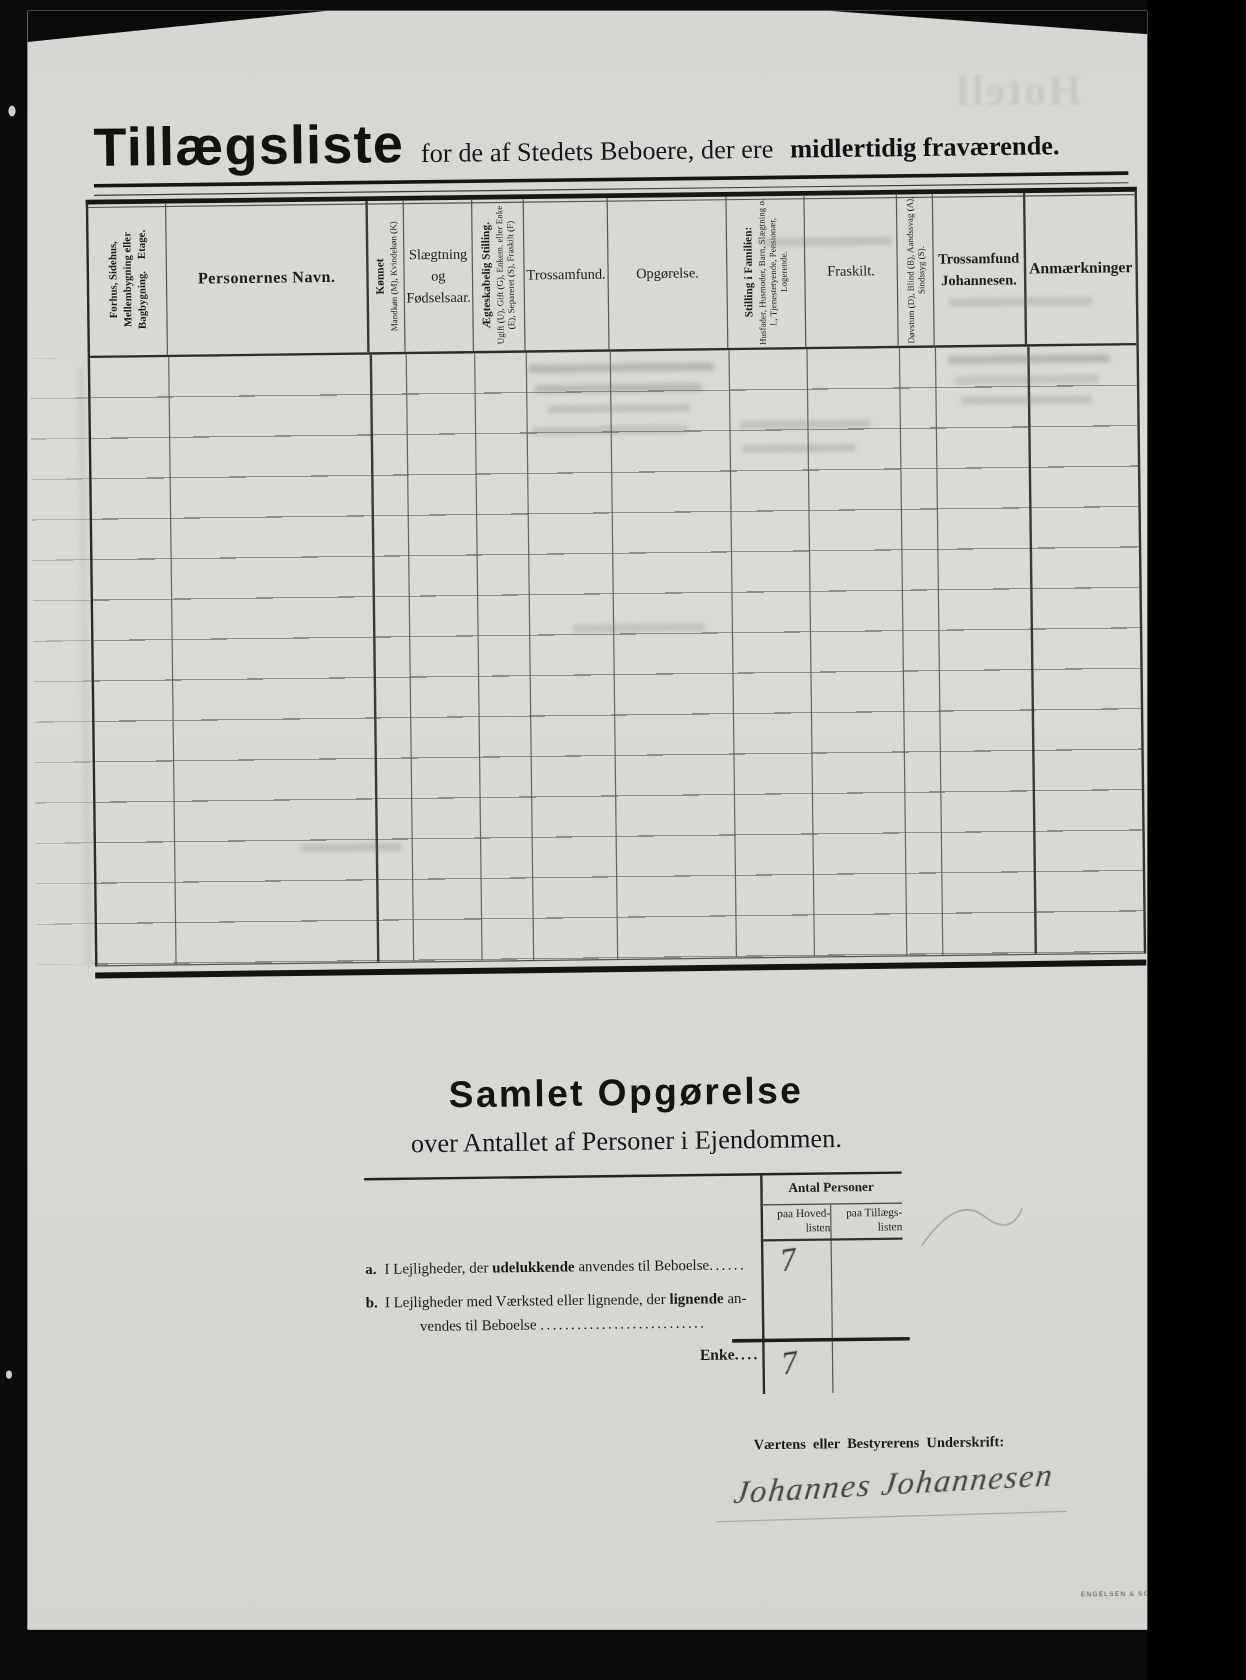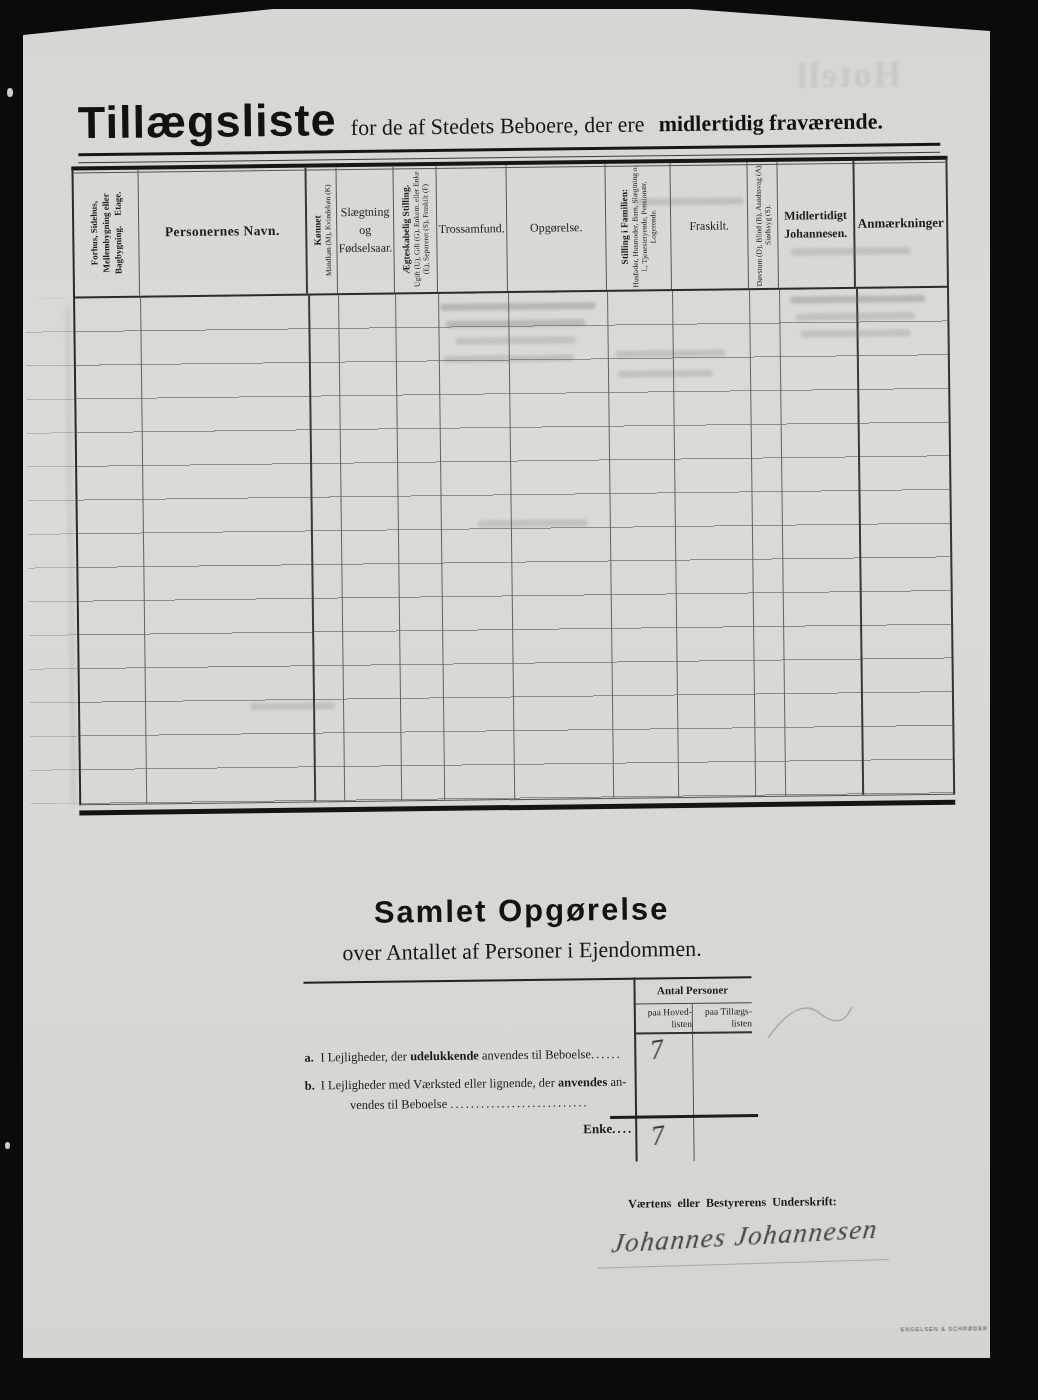--- a/index.html
+++ b/index.html
@@ -1,16 +1,16 @@
 <!DOCTYPE html>
 <html><head>
 <meta charset="utf-8">
 <style>
   html,body{margin:0;padding:0;background:#000;}
-  .stage{position:relative;width:1038px;height:1400px;background:#0b0b0b;overflow:hidden;
+  .stage{position:relative;width:956px;height:1400px;background:#0b0b0b;overflow:hidden;
          font-family:"Liberation Serif",serif;color:#1c1c1a;}
   .paper{position:absolute;left:23px;top:9px;width:967px;height:1349px;background:#d9d8d4;
          background-image:linear-gradient(180deg,#d7d6d2 0%,#dbdad6 30%,#d8d7d3 70%,#d5d4d0 100%);}
   .corner-tl{position:absolute;left:0;top:0;width:0;height:0;
          border-top:26px solid #0b0b0b;border-right:250px solid transparent;}
   .corner-tr{position:absolute;right:0;top:0;width:0;height:0;
          border-top:22px solid #0b0b0b;border-left:300px solid transparent;}
   .speck{position:absolute;background:#cfcecb;border-radius:50%;}
 
   .content{position:absolute;left:0;top:0;width:1038px;height:1400px;
@@ -161,21 +161,21 @@
         </div>
         <div class="hcell c9">
           <span class="hlabel">Fraskilt.</span>
         </div>
         <div class="hcell c10">
           <div class="rot">
             <span class="sub">Døvstum (D), Blind (B), Aands­svag (A), Sindssyg (S).</span>
           </div>
         </div>
         <div class="hcell c11 dark">
-          <span class="hlabel semib">Midlertidigt</span>
+          <span class="hlabel semib">Trossamfund</span>
           <span class="hlabel semib">Johannesen.</span>
         </div>
         <div class="hcell c12">
           <span class="remarks-h">Anmærkninger</span>
         </div>
       </div>
       <div class="tbody">
         <div class="vline" style="left:65px;"></div>
         <div class="vline dark" style="left:233px;"></div>
         <div class="vline" style="left:263px;"></div>
@@ -226,21 +226,21 @@
       <span>listen</span>
     </div>
     <div class="sum-line2"></div>
 
     <div class="hand7" style="left:646px;top:1036px;">7</div>
 
     <div class="sum-row" style="left:300px;top:1048px;">
       <span class="row-prefix bold">a.</span><span>I Lejligheder, der </span><span class="bold">udelukkende</span><span> anvendes til Beboelse</span><span class="dots">......</span>
     </div>
     <div class="sum-row" style="left:300px;top:1076px;">
-      <span class="row-prefix bold">b.</span><span>I Lejligheder med Værksted eller lignende, der </span><span class="bold">anvendes</span><span> an-</span>
+      <span class="row-prefix bold">b.</span><span>I Lejligheder med Værksted eller lignende, der </span><span class="bold">lignende</span><span> an-</span>
     </div>
     <div class="sum-row" style="left:345px;top:1096px;">
       <span>vendes til Beboelse </span><span class="dots">...........................</span>
     </div>
 
     <div class="sum-total-rule"></div>
     <div class="ialt">
       <span>Enke</span><span class="dots">....</span>
     </div>
     <div class="hand7" style="left:646px;top:1122px;">7</div>

